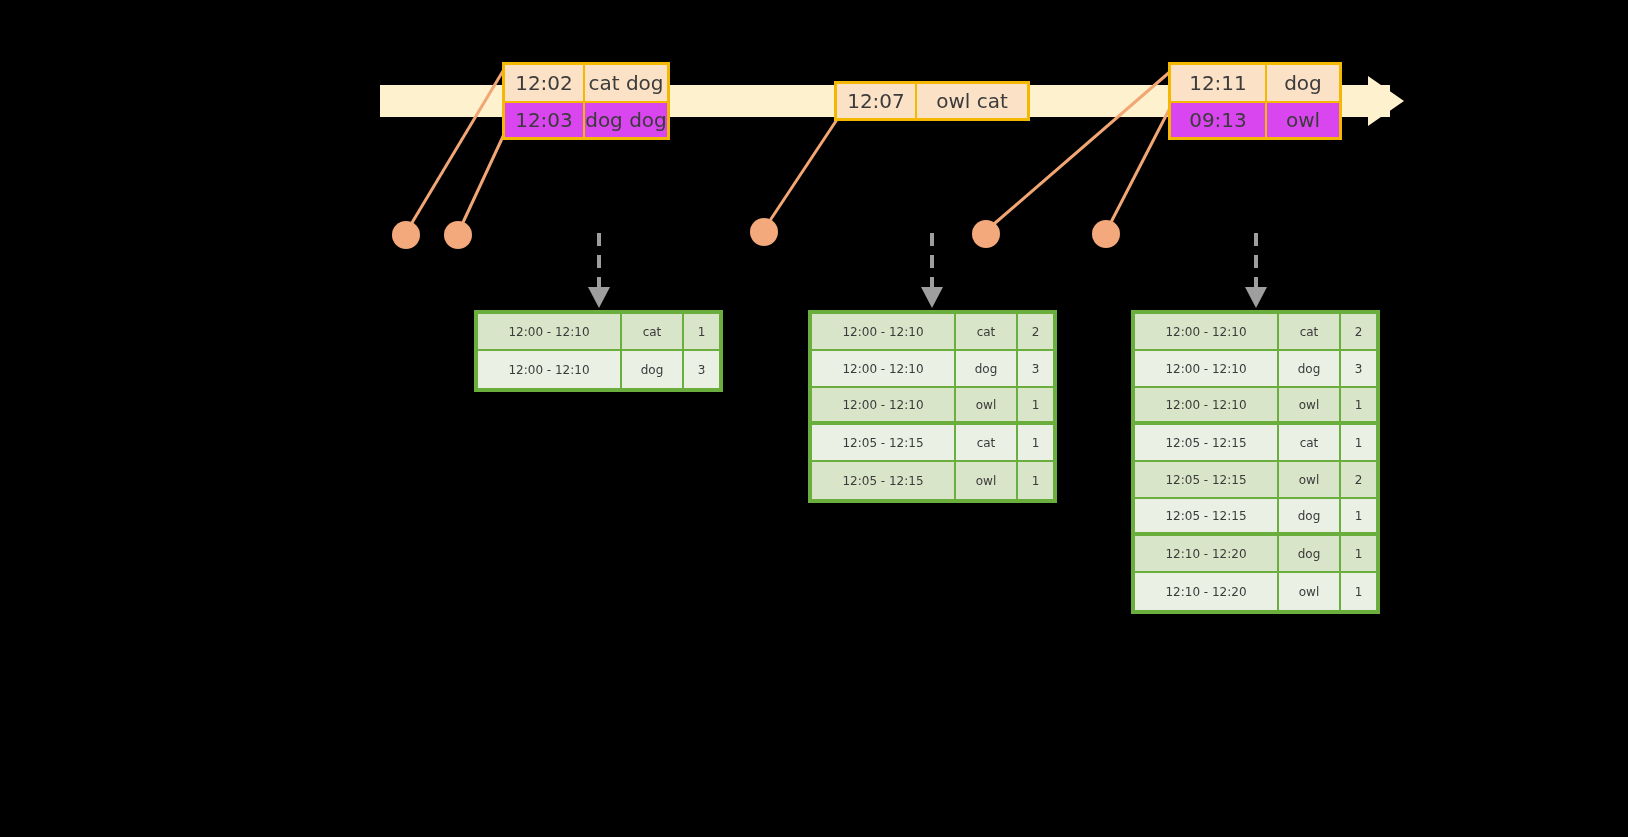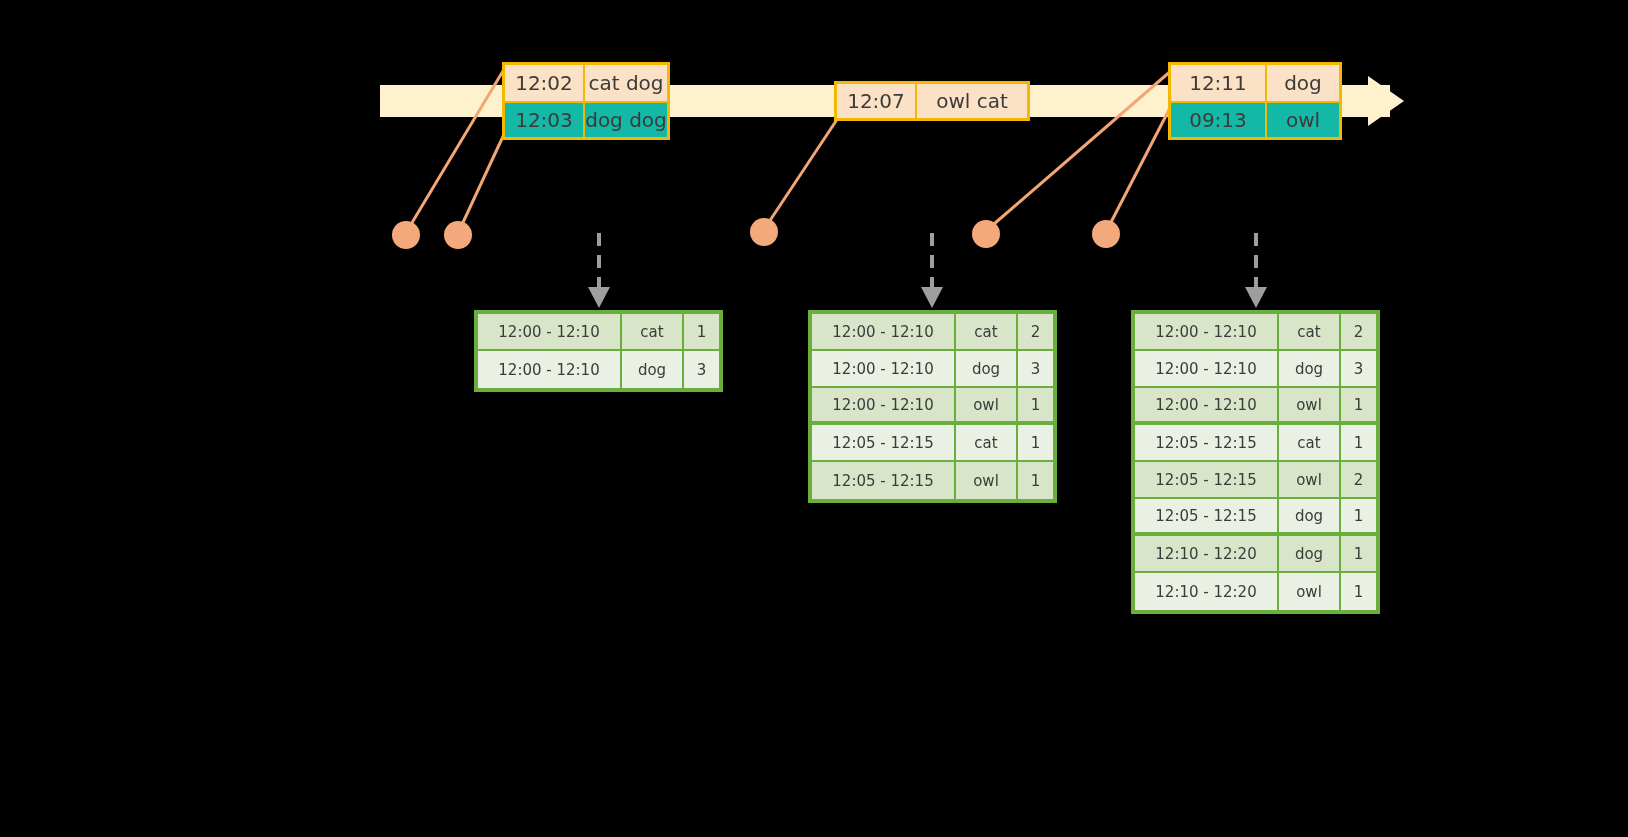--- a/index.html
+++ b/index.html
@@ -34,21 +34,21 @@
     display:flex;
     flex-direction:column;
   }
   .event-row{
     display:flex;
     box-sizing:border-box;
     height:38px;
   }
   .event-row + .event-row{border-top:2px solid #f5b800;}
   .event-row.odd{background:#fbe2c7;}
-  .event-row.even{background:#14b8a6;}
+  .event-row.even{background:#d946ef;}
   .event-time{
     box-sizing:border-box;
     display:flex;align-items:center;justify-content:center;
     border-right:2px solid #f5b800;
     font-size:20px;
     color:#3b3b3b;
   }
   .event-words{
     box-sizing:border-box;
     display:flex;align-items:center;justify-content:center;
@@ -78,21 +78,21 @@
   .agg-row{
     display:flex;
     height:37px;
     box-sizing:border-box;
   }
   .agg-row.shade{background:#d9e5c8;}
   .agg-row.plain{background:#eaf0e3;}
   .agg-cell{
     box-sizing:border-box;
     display:flex;align-items:center;justify-content:center;
-    font-size:15px;
+    font-size:12px;
     color:#3b3b3b;
     border-right:2px solid #6aaf3d;
     border-bottom:2px solid #6aaf3d;
   }
   .agg-row:last-child .agg-cell{border-bottom:none;}
   .agg-cell.last{border-right:none;}
   .agg-cell.window{flex:0 0 auto;}
   .agg-cell.key{flex:0 0 auto;}
   .agg-cell.count{flex:1 1 auto;}
   .agg-row.group-end .agg-cell{border-bottom:4px solid #6aaf3d;}

